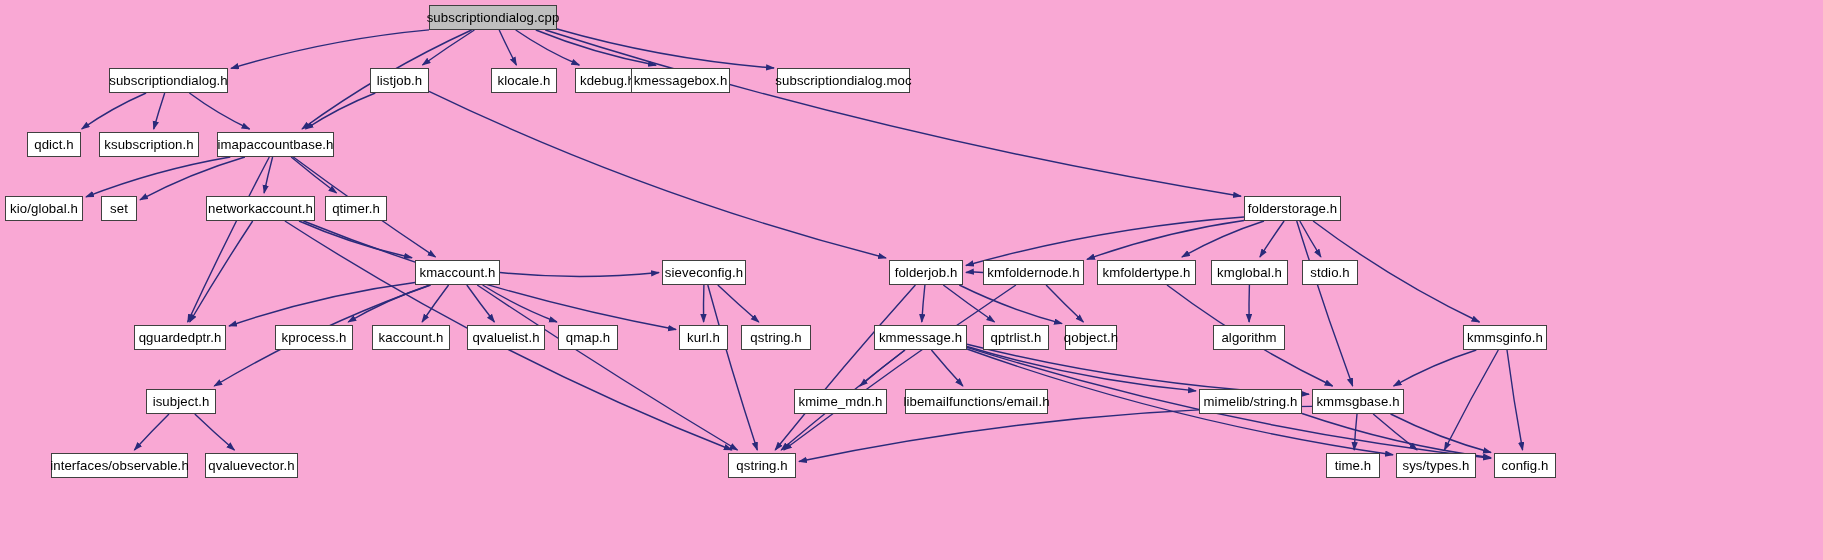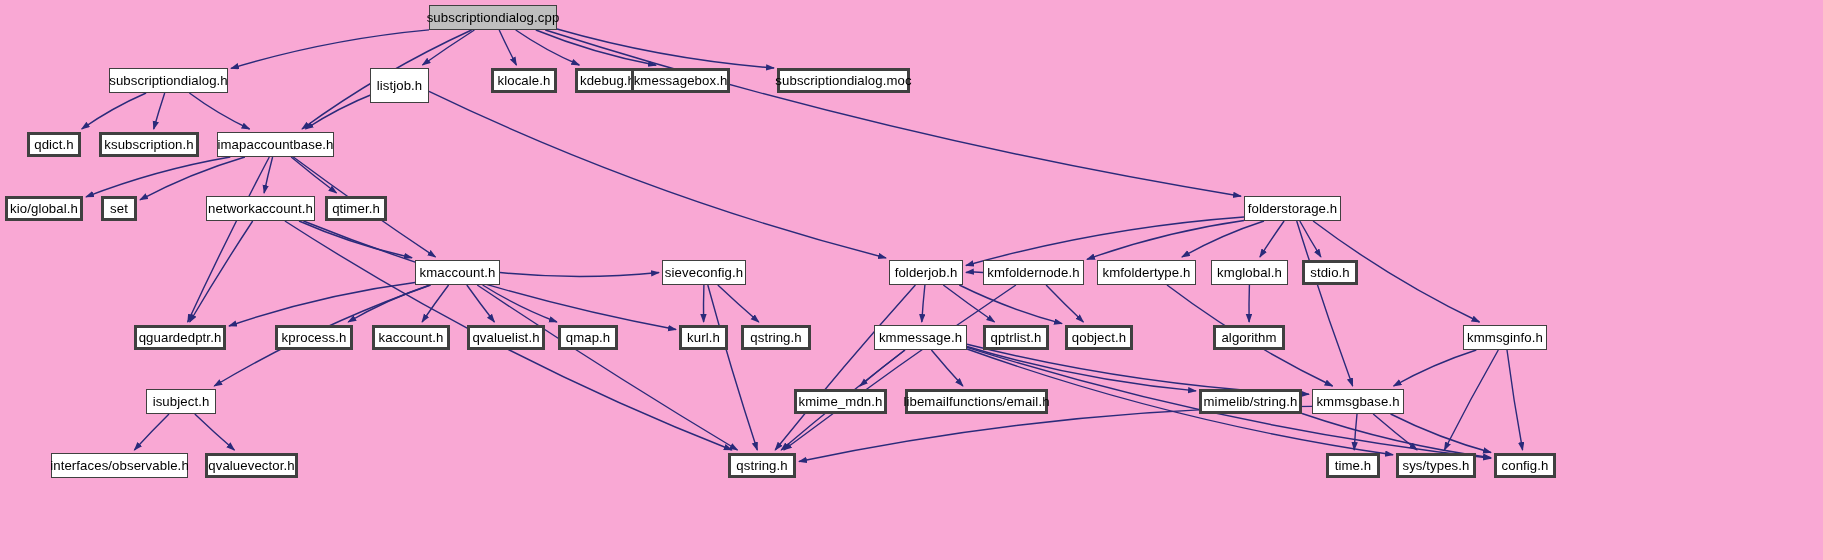--- a/index.html
+++ b/index.html
@@ -1,20 +1,20 @@
 <!DOCTYPE html>
 <html><head>
 <meta charset="utf-8">
 <style>
   html,body{margin:0;padding:0;background:#ffffff;}
   body{font-family:"Liberation Sans",sans-serif;}
   #graph{position:relative;width:1823px;height:560px;background:#f9a8d4;overflow:hidden;}
   #edges{position:absolute;left:0;top:0;width:1823px;height:560px;}
   .node{position:absolute;box-sizing:border-box;display:flex;align-items:center;justify-content:center;
-        background:#ffffff;border:3px solid #404040;font-size:13.2px;color:#000000;white-space:nowrap;
+        background:#ffffff;border:1px solid #404040;font-size:13.2px;color:#000000;white-space:nowrap;
         line-height:1;letter-spacing:0.1px;}
   .node.bold{border:1.5px solid #404040;}
   .node.root{background:#bfbfbf;border:1.5px solid #404040;}
   .node span{pointer-events:none;}
 </style>
 </head>
 <body>
 
 <div id="graph">
   <svg id="edges" viewBox="0 0 1823 560" xmlns="http://www.w3.org/2000/svg">
@@ -93,21 +93,21 @@
         <path d="M194.8,414.0 Q214.1,432.5 234.4,450.0"></path>
       </g>
   </svg>
   <div id="nodes">
       <div class="node root" style="left: 429px; top: 5px; width: 128px; height: 25px;">
         <span>subscriptiondialog.cpp</span>
       </div>
       <div class="node bold" style="left: 109px; top: 68px; width: 119px; height: 25px;">
         <span>subscriptiondialog.h</span>
       </div>
-      <div class="node bold" style="left: 370px; top: 68px; width: 59px; height: 35px;">
+      <div class="node bold" style="left: 370px; top: 68px; width: 59px; height: 25px;">
         <span>listjob.h</span>
       </div>
       <div class="node" style="left: 491px; top: 68px; width: 66px; height: 25px;">
         <span>klocale.h</span>
       </div>
       <div class="node" style="left: 575px; top: 68px; width: 65px; height: 25px;">
         <span>kdebug.h</span>
       </div>
       <div class="node" style="left: 631px; top: 68px; width: 99px; height: 25px;">
         <span>kmessagebox.h</span>
@@ -180,21 +180,21 @@
       </div>
       <div class="node" style="left: 741px; top: 325px; width: 70px; height: 25px;">
         <span>qstring.h</span>
       </div>
       <div class="node bold" style="left: 874px; top: 325px; width: 93px; height: 25px;">
         <span>kmmessage.h</span>
       </div>
       <div class="node" style="left: 983px; top: 325px; width: 66px; height: 25px;">
         <span>qptrlist.h</span>
       </div>
-      <div class="node" style="left: 1065px; top: 325px; width: 68px; height: 25px;">
+      <div class="node" style="left: 1065px; top: 325px; width: 52px; height: 25px;">
         <span>qobject.h</span>
       </div>
       <div class="node" style="left: 1213px; top: 325px; width: 72px; height: 25px;">
         <span>algorithm</span>
       </div>
       <div class="node bold" style="left: 1463px; top: 325px; width: 84px; height: 25px;">
         <span>kmmsginfo.h</span>
       </div>
       <div class="node bold" style="left: 146px; top: 389px; width: 70px; height: 25px;">
         <span>isubject.h</span>

